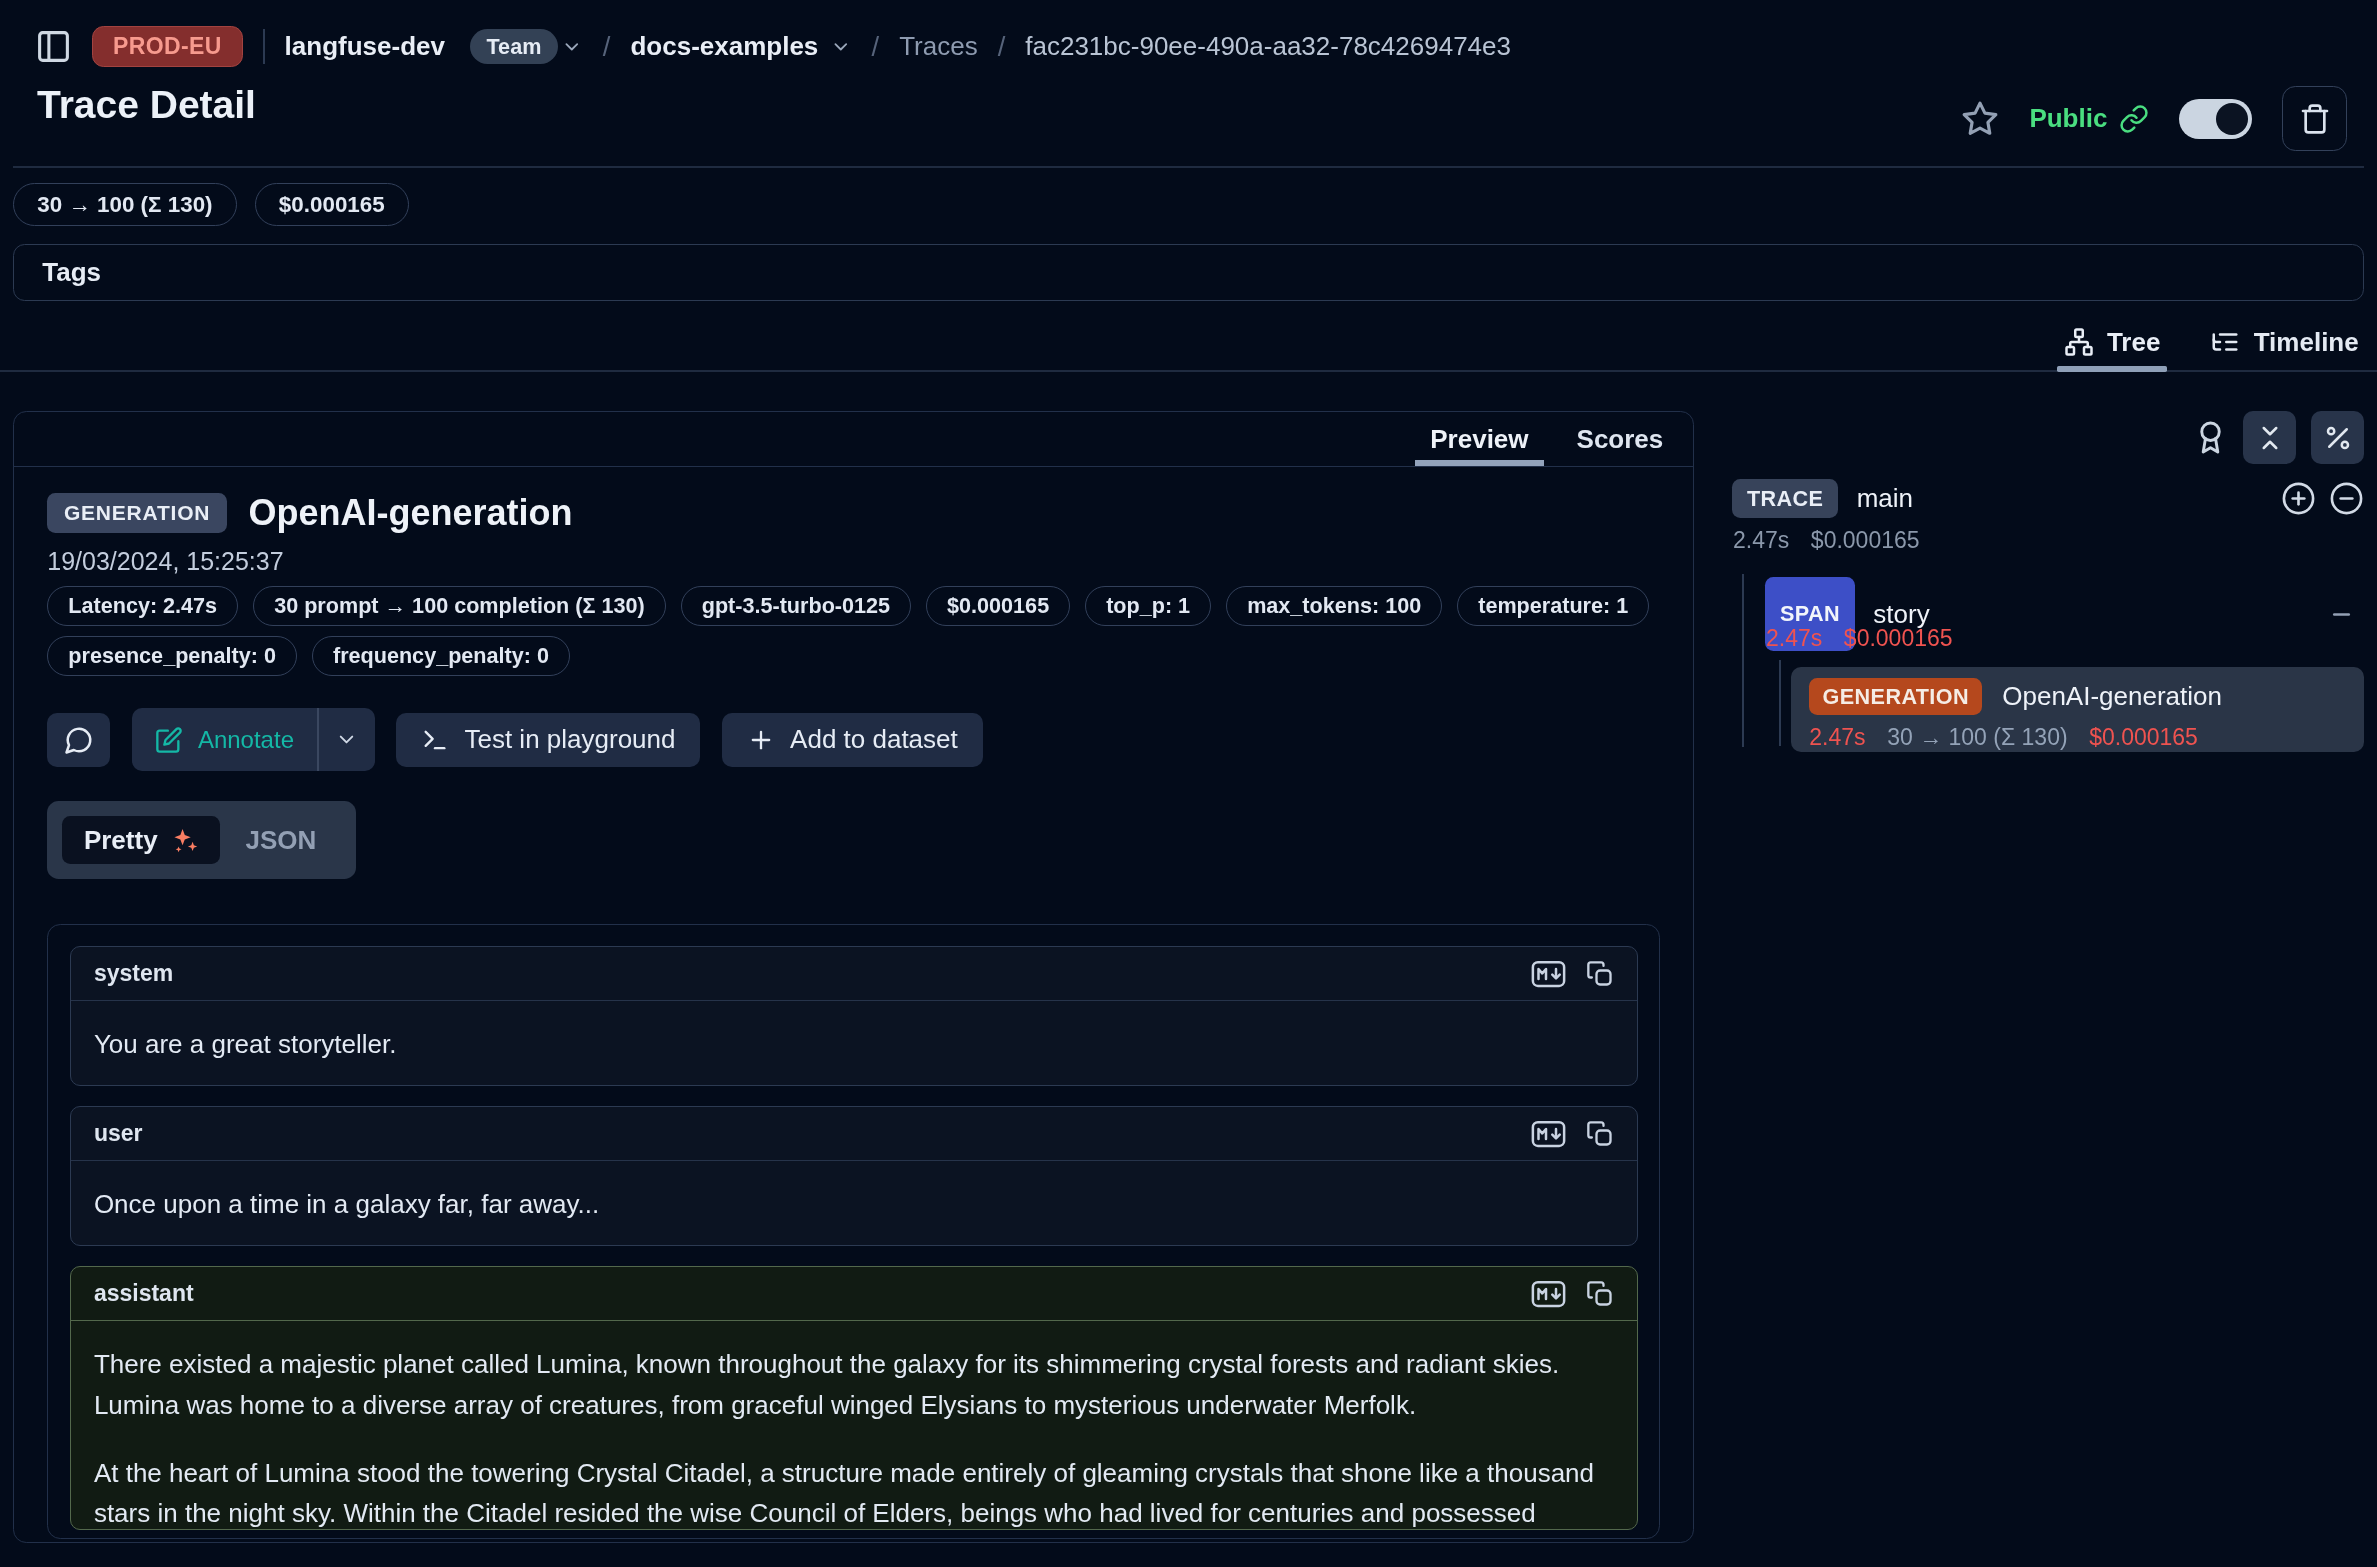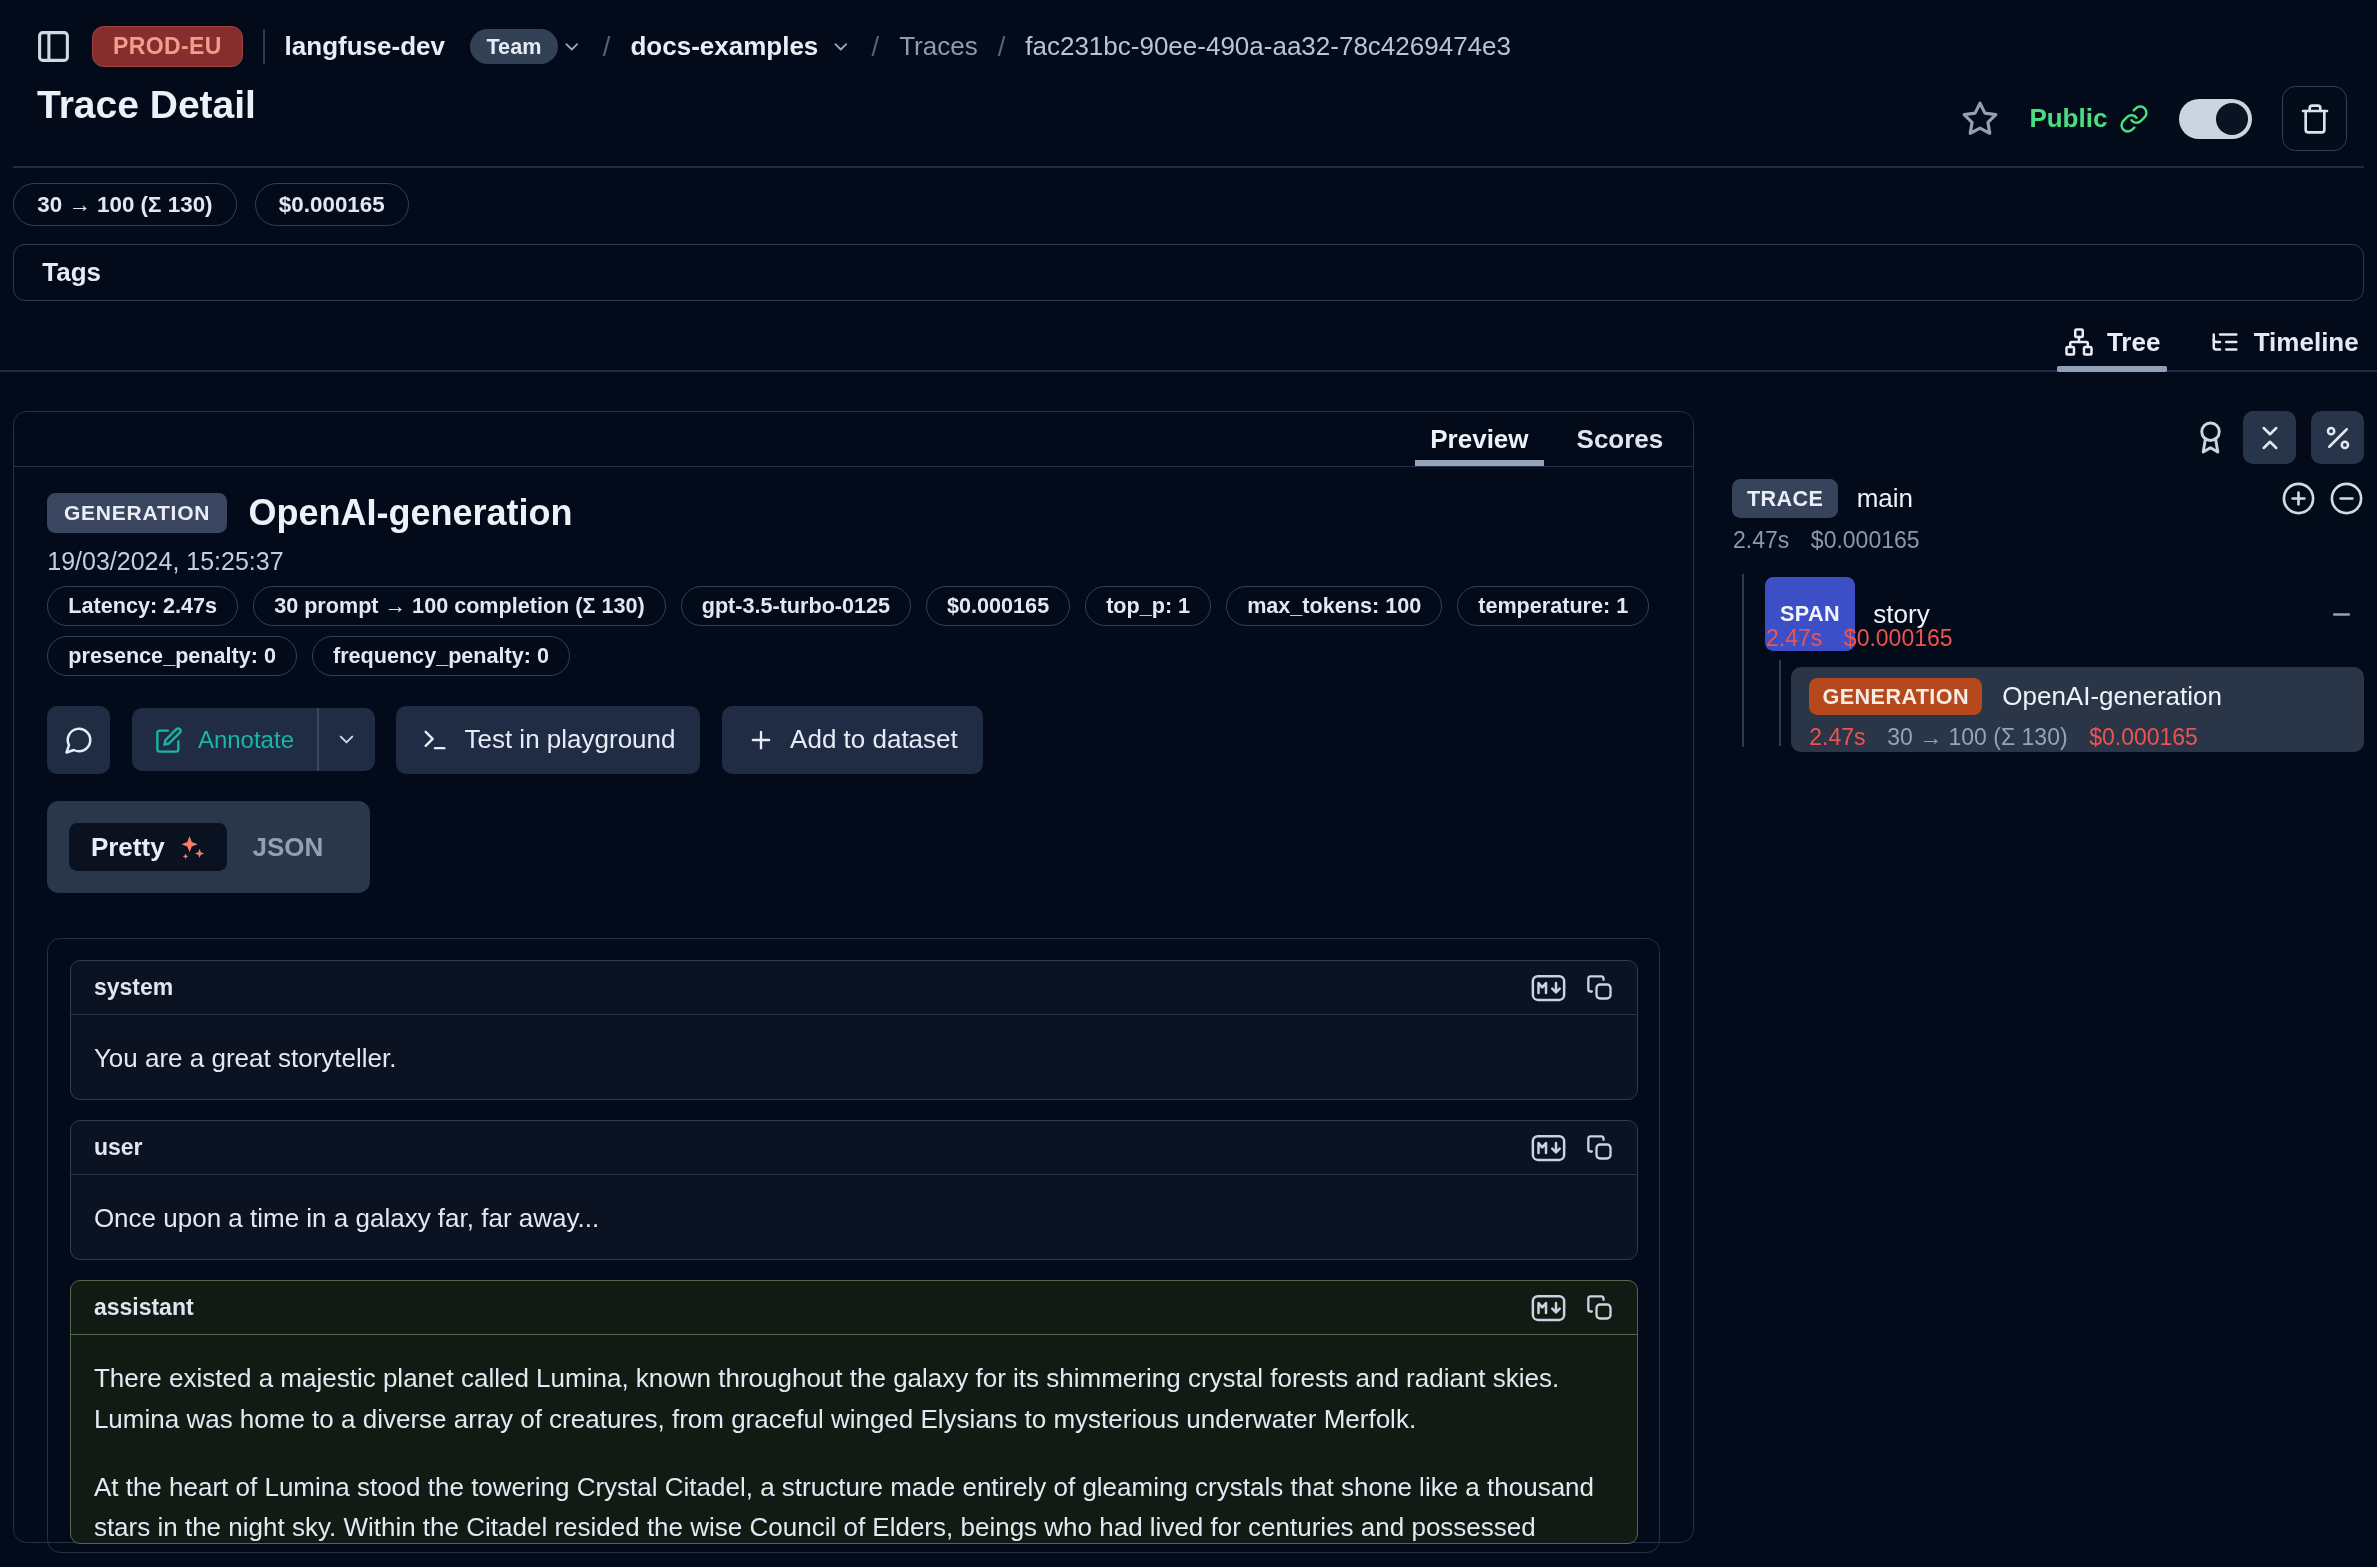--- a/index.html
+++ b/index.html
@@ -71,31 +71,31 @@
     letter-spacing:0.8px; padding:8.3px 16.6px; border-radius:8.3px; }
   .obs-title { font-size:36px; font-weight:700; color:#eef2f8; }
   .obs-time { margin-top:13.3px; font-size:25px; color:#c3cddd; }
 
   .param-row { display:flex; gap:15px; margin-top:10px; }
   .param-row:first-of-type { margin-top:21.6px; }
   .pbadge { border:1.7px solid #32405a; border-radius:830px; height:40px; padding:0 20px;
     display:flex; align-items:center; font-size:21.6px; font-weight:600; color:#e2e8f2; white-space:nowrap; }
 
   .actions { display:flex; gap:21.6px; margin-top:32px; height:63px; align-items:center; }
-  .btn { background:#202c44; border:none; border-radius:10px; height:68px;
+  .btn { background:#202c44; border:none; border-radius:10px; height:54px;
     display:flex; align-items:center; gap:15px; padding:0 25px;
     font-size:26px; font-weight:500; color:#e6ecf5; cursor:pointer; font-family:inherit; }
   .icon-btn { width:63px; padding:0; justify-content:center; }
   .split-btn { display:flex; background:#202c44; border-radius:10px; height:63px; overflow:hidden; }
   .split-main { display:flex; align-items:center; gap:15px; padding:0 23px; font-size:24px; font-weight:500; color:#14b8a6; cursor:pointer; }
   .split-div { width:1.7px; background:#3a4760; margin:0; }
   .split-caret { display:flex; align-items:center; padding:0 16.6px; color:#cfd8e5; cursor:pointer; }
 
   .segmented { margin-top:30px; display:inline-flex; align-items:center;
-    background:#2a3649; border-radius:11.6px; padding:22px; }
+    background:#2a3649; border-radius:11.6px; padding:15px; }
   .seg-active { background:#0a1120; border-radius:8.3px; padding:8.3px 21.6px;
     display:flex; align-items:center; gap:13.3px; font-size:26px; font-weight:600; color:#e9eef6; cursor:pointer; }
   .seg-plain { padding:8.3px 25px; font-size:26px; font-weight:600; color:#93a0b4; cursor:pointer;text-align:right; }
 
   
   .messages { margin-top:45px; height:615px; border:1.7px solid #22304a; border-radius:13.3px;
     padding:21.6px; display:flex; flex-direction:column; gap:20px; }
   .msg { border:1.7px solid #2c3a52; border-radius:10px; background:#0b1322;
     overflow:hidden; display:flex; flex-direction:column; flex:none; }
   .msg-head { display:flex; align-items:center; justify-content:space-between;

